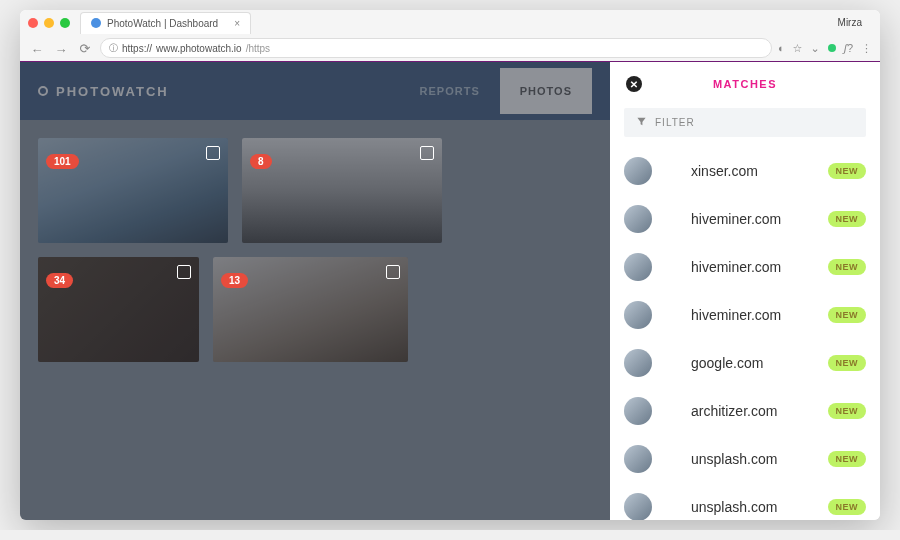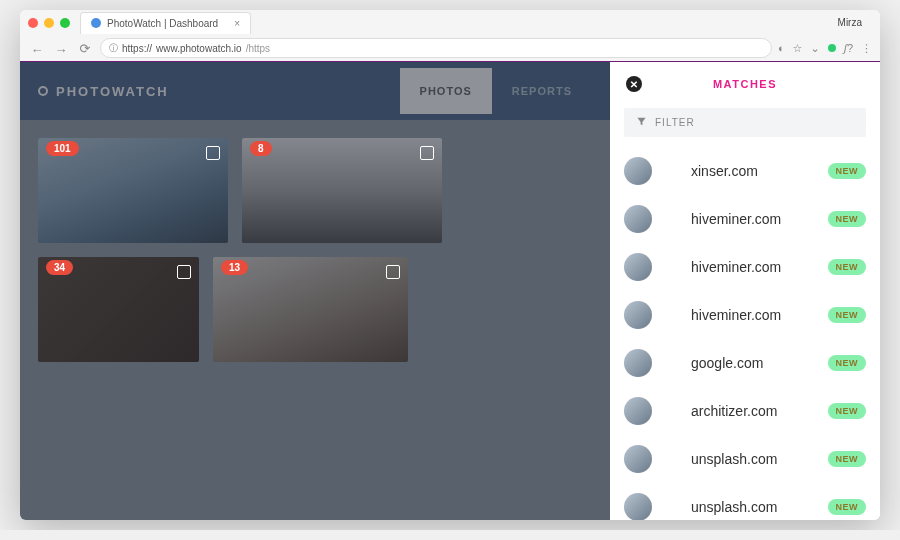--- a/index.html
+++ b/index.html
@@ -31,39 +31,39 @@
   .logo-dot { width: 10px; height: 10px; border: 2px solid #fff; border-radius: 50%; }
   .tabs { margin-left: auto; display: flex; }
   .main-tab { padding: 0 20px; height: 46px; display: flex; align-items: center; font-size: 11px; font-weight: 600; letter-spacing: 1px; color: #b0c0d0; }
   .main-tab.active { background: #fff; color: #555; }
   .photo-grid { padding: 18px; display: flex; flex-wrap: wrap; gap: 14px; }
   .photo-card { position: relative; height: 105px; border-radius: 2px; overflow: hidden; background: #6a7a8a; }
   .photo-card.w1 { width: 190px; }
   .photo-card.w2 { width: 200px; }
   .photo-card.w3 { width: 161px; }
   .photo-card.w4 { width: 195px; }
-  .badge { position: absolute; top: 3px; left: 8px; background: #e74c3c; color: #fff; font-size: 10px; font-weight: 600; padding: 2px 8px; border-radius: 9px; z-index: 2; }
+  .badge { position: absolute; top: 16px; left: 8px; background: #e74c3c; color: #fff; font-size: 10px; font-weight: 600; padding: 2px 8px; border-radius: 9px; z-index: 2; }
   .checkbox { position: absolute; top: 8px; right: 8px; width: 14px; height: 14px; border: 1.5px solid #fff; border-radius: 2px; z-index: 2; }
   .photo-bg { position: absolute; inset: 0; }
   .p1 { background: linear-gradient(160deg, #b0c4d4 0%, #7a9ab5 40%, #4a6a85 70%, #2a3a4a 100%); }
   .p2 { background: linear-gradient(180deg, #e8e8e8 0%, #a0a0a0 50%, #404040 100%); }
   .p3 { background: linear-gradient(135deg, #4a3a2a 0%, #2a1a10 100%); }
   .p4 { background: linear-gradient(160deg, #d8d4d0 0%, #8a7a6a 60%, #4a3a2a 100%); }
   .side-panel { width: 270px; background: #fff; display: flex; flex-direction: column; box-shadow: -2px 0 8px rgba(0,0,0,0.1); }
   .panel-header { padding: 14px 16px 10px; display: flex; align-items: center; }
   .close-btn { width: 16px; height: 16px; border-radius: 50%; background: #222; color: #fff; display: flex; align-items: center; justify-content: center; font-size: 10px; font-weight: bold; }
   .panel-title { flex: 1; text-align: center; color: #e91e8c; font-size: 11px; font-weight: 700; letter-spacing: 1.5px; margin-left: -16px; }
   .filter-bar { margin: 6px 14px 10px; background: #f2f4f6; padding: 8px 12px; display: flex; align-items: center; gap: 8px; border-radius: 2px; }
   .filter-icon { color: #888; font-size: 11px; }
   .filter-label { color: #888; font-size: 10px; font-weight: 400; letter-spacing: 1px; }
   .match-list { flex: 1; overflow-y: auto; padding: 0 14px; }
   .match-row { display: flex; align-items: center; padding: 10px 0; gap: 12px; }
   .match-thumb { width: 28px; height: 28px; border-radius: 50%; background: linear-gradient(135deg, #b8c4d0 0%, #6a7a8a 100%); flex-shrink: 0; }
   .match-domain { flex: 1; font-size: 14px; color: #333; margin-left: 27px; }
-  .new-badge { background: #86efac; color: #8a7a2a; font-size: 9px; font-weight: 700; padding: 3px 8px; border-radius: 9px; letter-spacing: 0.5px; }
+  .new-badge { background: #bef264; color: #8a7a2a; font-size: 9px; font-weight: 700; padding: 3px 8px; border-radius: 9px; letter-spacing: 0.5px; }
 </style>
 </head>
 <body>
 
 <div class="browser-window">
   <div class="browser-chrome">
     <div class="tab-bar">
       <div class="traffic-lights">
         <div class="traffic-light tl-red"></div>
         <div class="traffic-light tl-yellow"></div>
@@ -98,25 +98,25 @@
   </div>
 
   <div class="content">
     <div class="main-area">
       <div class="app-header">
         <div class="logo">
           <span class="logo-dot"></span>
           <span>PHOTOWATCH</span>
         </div>
         <div class="tabs">
+          <div class="main-tab">
+              <span>REPORTS</span>
+            </div>
           <div class="main-tab active">
               <span>PHOTOS</span>
-            </div>
-          <div class="main-tab">
-              <span>REPORTS</span>
             </div>
         </div>
       </div>
       <div class="photo-grid">
         <div class="photo-card w1">
           <div class="photo-bg p1"></div>
           <span class="badge">101</span>
           <span class="checkbox"></span>
         </div>
         <div class="photo-card w2">

